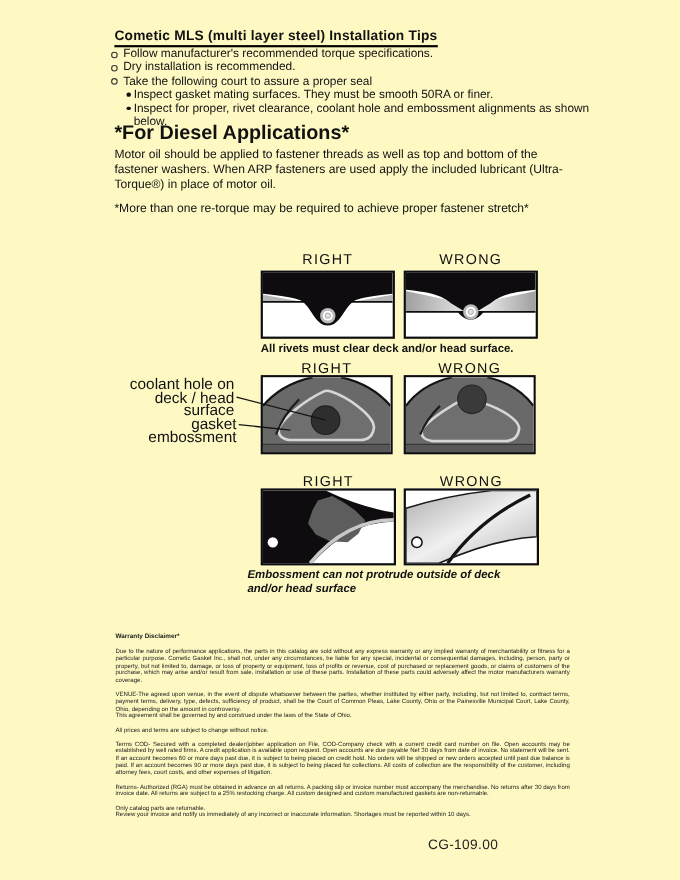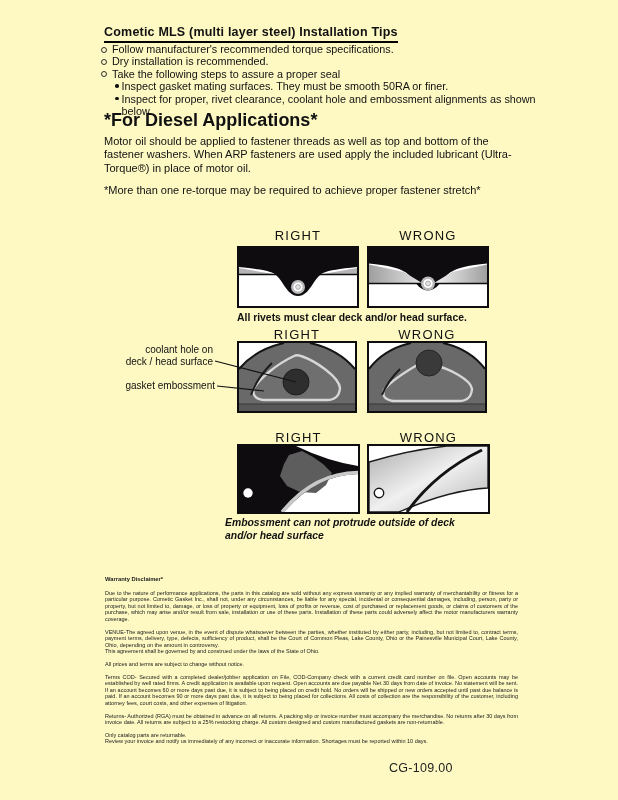--- a/index.html
+++ b/index.html
@@ -15,21 +15,21 @@
   .sub{padding-left:14px;}
   .dot{width:3.5px;height:3.5px;background:#111;border-radius:50%;margin:4px 3px 0 0;flex:none;}
 
   .diesel{position:absolute;left:104px;top:114px;width:436px;font-size:11px;line-height:13.2px;}
   .diesel .dhead{font-size:18px;font-weight:bold;margin:0 0 8px 0;}
   .diesel p{margin:0 16px 9px 0;}
 
   .fig-label{position:absolute;text-align:center;font-size:13px;letter-spacing:1.2px;color:#111;}
   .fig-box{position:absolute;border:2px solid #0d0d0d;background:#fff;line-height:0;}
   .fig-caption{position:absolute;font-size:10.4px;font-weight:bold;line-height:12.5px;white-space:pre-line;}
-  .side-label{position:absolute;font-size:10px;line-height:11.5px;text-align:right;white-space:pre-line;}
+  .side-label{position:absolute;font-size:14px;line-height:11.5px;text-align:right;white-space:pre-line;}
   .leader{position:absolute;left:150px;top:340px;}
 
   .legal{position:absolute;left:105px;top:576px;width:413px;font-size:5.5px;line-height:6.6px;color:#1a1a1a;}
   .legal .lg-head{font-weight:bold;font-size:5.8px;margin:0 0 7px 0;}
   .legal p{margin:0 0 6px 0;text-align:justify;white-space:pre-line;}
 
   .pageno{position:absolute;left:389px;top:761px;font-size:12.5px;letter-spacing:.3px;color:#222;}
 </style>
 </head>
 <body>
@@ -42,21 +42,21 @@
     <div class="brow">
       <span class="ring"></span>
       <span>Follow manufacturer's recommended torque specifications.</span>
     </div>
     <div class="brow">
       <span class="ring"></span>
       <span>Dry installation is recommended.</span>
     </div>
     <div class="brow">
       <span class="ring"></span>
-      <span>Take the following steps to assure a proper seal</span>
+      <span>Take the following court to assure a proper seal</span>
     </div>
     <div class="brow sub">
       <span class="dot"></span>
       <span>Inspect gasket mating surfaces.  They must be smooth 50RA or finer.</span>
     </div>
     <div class="brow sub">
       <span class="dot"></span>
       <span>Inspect for proper, rivet clearance, coolant hole and embossment alignments as shown below.</span>
     </div>
   </div>

